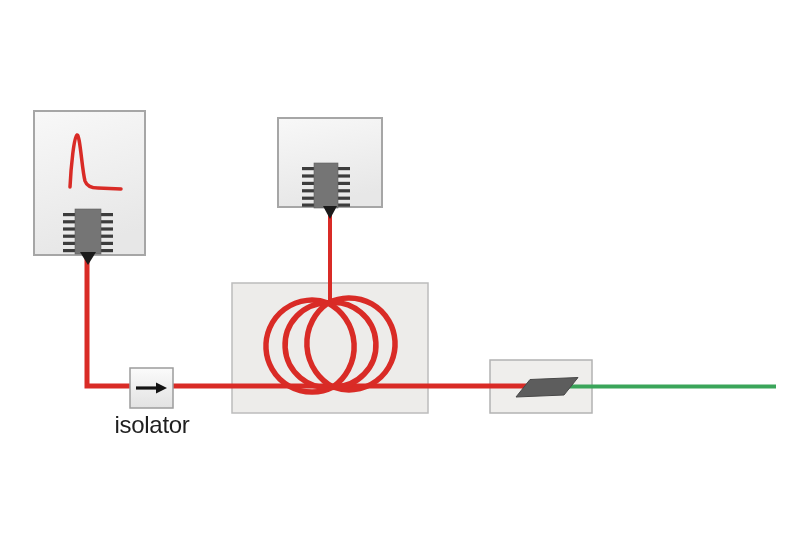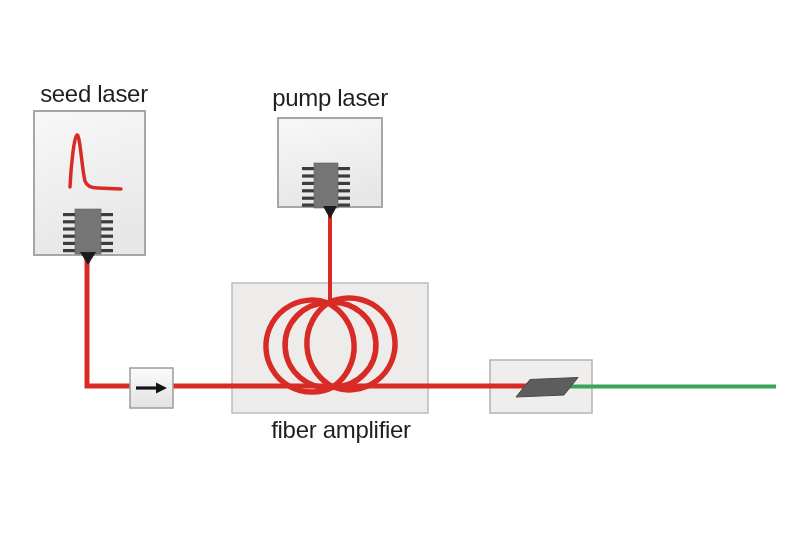--- a/index.html
+++ b/index.html
@@ -102,16 +102,14 @@
       <rect class="pin" x="338" y="174.4" width="12" height="3.2"></rect>
       <rect class="pin" x="338" y="181.8" width="12" height="3.2"></rect>
       <rect class="pin" x="338" y="189.2" width="12" height="3.2"></rect>
       <rect class="pin" x="338" y="196.6" width="12" height="3.2"></rect>
       <rect class="pin" x="338" y="203.5" width="12" height="3.2"></rect>
       <rect class="chip-body" x="314" y="163" width="24" height="45" fill="#757575"></rect>
       <path class="emit-triangle" d="M323,206 L337,206 L330,219 Z"></path>
     </g>
   </svg>
 
-  <div class="label" style="left:19px;top:81px;width:150px;">seed laser</div>
-  <div class="label" style="left:255px;top:85px;width:150px;">pump laser</div>
-  <div class="label" style="left:241px;top:417px;width:200px;">fiber amplifier</div>
+  <div class="label" style="left:77px;top:412px;width:150px;">isolator</div>
 </div>
 
 </body></html>

